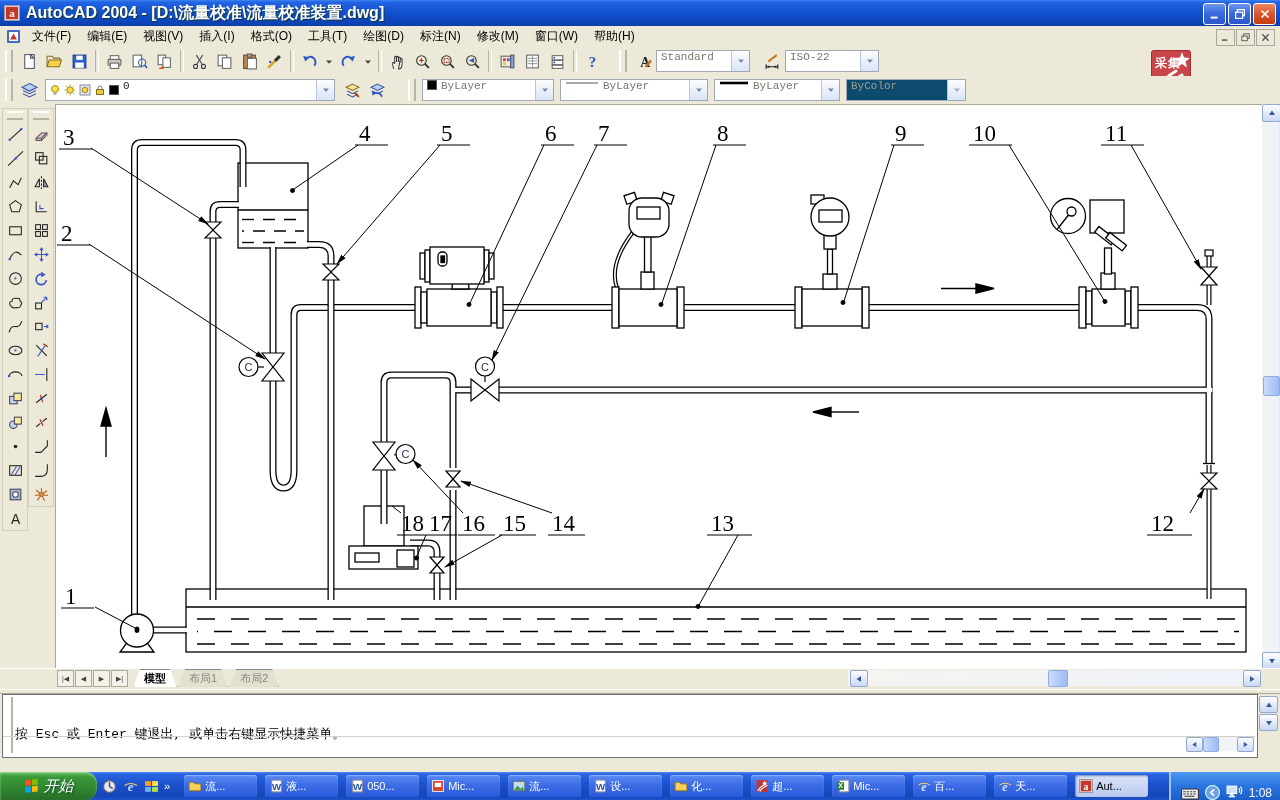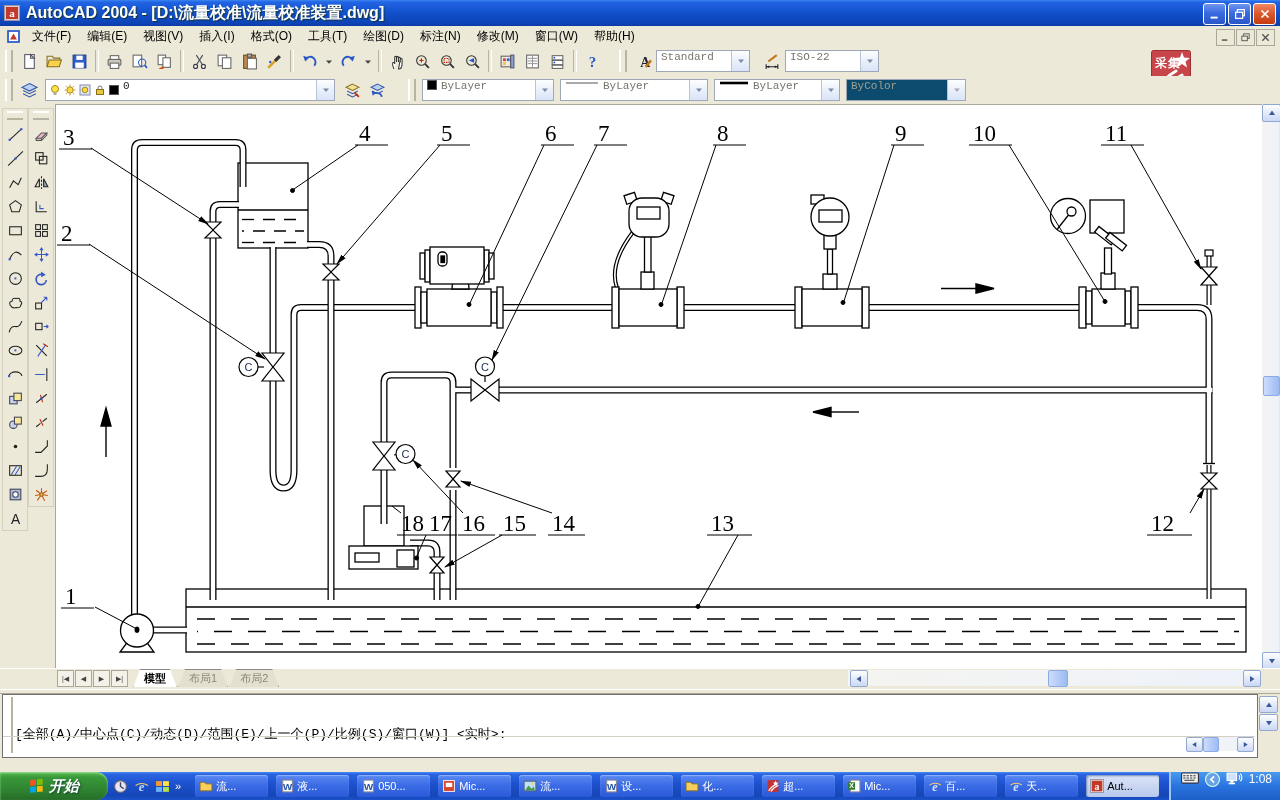--- a/index.html
+++ b/index.html
@@ -55,31 +55,31 @@
   .tab.active{background:#fff;color:#000;font-weight:bold;}
   
   #cmdarea{left:0;top:687px;width:1280px;height:71px;background:#ece9d8;}
   #cmdbox{position:absolute;left:2px;top:7px;width:1254px;height:62px;background:#fff;border:1px solid #707070;}
   #cmdtext{position:absolute;left:12px;top:2px;font-family:"Liberation Mono","DejaVu Sans Mono",monospace;font-size:13px;line-height:15px;color:#000;white-space:pre;}
   
   #statusbar{left:0;top:758px;width:1280px;height:14px;background:#ece9d8;border-top:1px solid #fff;font-size:12px;display:flex;align-items:center;}
   
   #taskbar{left:0;top:772px;width:1280px;height:28px;
     background:linear-gradient(180deg,#4a8af4 0%,#2a64e2 8%,#1c50cc 45%,#1646b6 85%,#1c52cc 100%);display:flex;align-items:center;}
-  #startbtn{width:108px;height:28px;border-radius:0 12px 12px 0;
+  #startbtn{width:97px;height:28px;border-radius:0 12px 12px 0;
     background:linear-gradient(180deg,#5aba52 0%,#389838 20%,#2e8030 70%,#256c28 100%);
     box-shadow:inset 0 1px 2px #9fdf9a;display:flex;align-items:center;justify-content:center;color:#fff;
-    font-size:15px;font-weight:bold;font-style:italic;text-shadow:1px 1px 2px #143;}
+    font-size:15px;font-weight:normal;font-style:italic;text-shadow:1px 1px 2px #143;}
   .qlicon{width:18px;height:18px;margin-left:3px;display:flex;align-items:center;justify-content:center;}
   .taskbtn{width:73px;height:22px;margin-left:8px;border-radius:3px;display:flex;align-items:center;
     background:linear-gradient(180deg,#5a8af2 0%,#3a6ae4 50%,#2a5ad8 100%);box-shadow:inset 0 1px 1px #8fb2f8;
     color:#fff;font-size:11px;overflow:hidden;white-space:nowrap;}
   .taskbtn .tlabel{margin-left:3px;}
   .taskbtn.active{background:linear-gradient(180deg,#dbe4f6 0%,#b9c9ee 100%);color:#000;box-shadow:inset 1px 1px 2px #7288b8;}
-  #tray{margin-left:auto;height:28px;display:flex;align-items:flex-start;padding:0 8px 0 10px;
+  #tray{margin-left:auto;height:28px;display:flex;align-items:flex-end;padding:0 8px 0 10px;
     background:linear-gradient(180deg,#4a9af0 0%,#2a74e0 50%,#1c5ec8 100%);border-left:2px solid #9cc4f8;color:#fff;font-size:12px;}
   .trayicon{margin-right:6px;display:flex;align-items:center;}
   svg{display:block;}
 </style>
 </head>
 <body>
 
 <div id="screen">
 
   <div class="abs" id="titlebar">
@@ -958,21 +958,20 @@
           </svg>
         </div>
     </div>
   </div>
 
   <div class="abs" id="cmdarea">
     <div class="abs" style="left:0;top:2px;width:1280px;height:3px;border-top:1px solid #fff;border-bottom:1px solid #aca899"></div>
     <div id="cmdbox">
       <div class="abs" style="left:2px;top:2px;width:4px;height:56px;border-left:2px solid #fff;border-right:2px solid #b8b4a4"></div>
       <div id="cmdtext">
-        <div>[全部(A)/中心点(C)/动态(D)/范围(E)/上一个(P)/比例(S)/窗口(W)] &lt;实时&gt;:</div>
         <div>按 Esc 或 Enter 键退出, 或单击右键显示快捷菜单。</div>
       </div>
       <div class="abs" style="left:0;top:41px;width:1252px;border-top:1px solid #d4d0c8"></div>
       <div class="abs" style="left:8px;top:43px;width:1100px;height:17px"></div>
       <div class="abs sbtrack" style="left:1183px;top:42px;width:66px;height:14px">
         <div class="sbbtn abs" style="left:0;top:0;width:15px;height:13px">
             <svg viewBox="0 0 8 8" width="7" height="7">
               <path d="M1.5,4 L6,1 V7 Z" fill="#3a5a9c"></path>
             </svg>
           </div>

